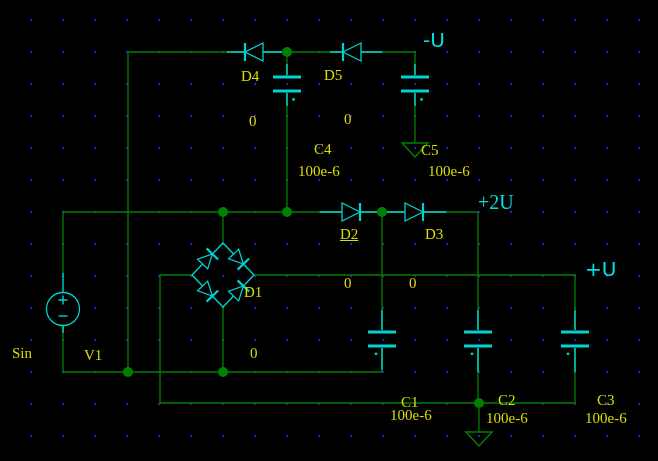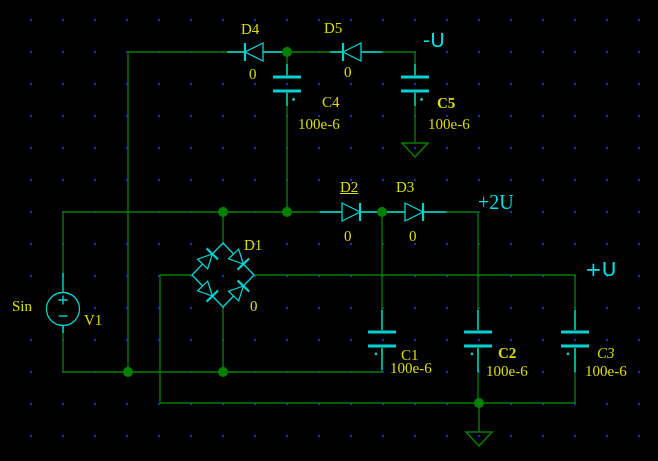--- a/index.html
+++ b/index.html
@@ -29,20 +29,21 @@
   .compfill{stroke:var(--component);stroke-width:1.3;fill:#000000;}
   .plate{stroke:var(--component);stroke-width:3;fill:none;}
   .bar{stroke:var(--component);stroke-width:2.2;fill:none;}
   .pdot{fill:var(--component);stroke:none;}
   .lbl{
     position:absolute;
     font:15px "Liberation Serif",serif;
     color:var(--label);
     line-height:1;
     white-space:pre;
+    margin-top:47px;
   }
   .net{
     position:absolute;
     font:20px "DejaVu Sans",sans-serif;
     color:var(--net_label);
     line-height:1;
     white-space:pre;
   }
 </style>
 </head>
@@ -172,36 +173,36 @@
       <path class="plate" d="M561,332 H589 M561,346 H589"></path>
       <circle class="pdot" cx="568" cy="353.8" r="1.4"></circle>
     </g>
 
   </svg>
 
   <div class="lbl" style="left:241px;top:22px;">D4</div>
   <div class="lbl" style="left:249px;top:67px;">0</div>
   <div class="lbl" style="left:324px;top:21px;">D5</div>
   <div class="lbl" style="left:344px;top:65px;">0</div>
-  <div class="lbl" style="left:322px;top:95px;">C4</div>
+  <div class="lbl" style="left:314px;top:95px;">C4</div>
   <div class="lbl" style="left:298px;top:117px;">100e-6</div>
-  <div class="lbl" style="left:437px;top:96px;font-weight:bold;">C5</div>
+  <div class="lbl" style="left:421px;top:96px;">C5</div>
   <div class="lbl" style="left:428px;top:117px;">100e-6</div>
   <div class="lbl" style="left:340px;top:180px;text-decoration:underline;">D2</div>
-  <div class="lbl" style="left:396px;top:180px;">D3</div>
+  <div class="lbl" style="left:425px;top:180px;">D3</div>
   <div class="lbl" style="left:344px;top:229px;">0</div>
   <div class="lbl" style="left:409px;top:229px;">0</div>
   <div class="lbl" style="left:244px;top:238px;font-family:Liberation Serif, serif;">D1</div>
   <div class="lbl" style="left:250px;top:299px;">0</div>
   <div class="lbl" style="left:12px;top:299px;">Sin</div>
-  <div class="lbl" style="left:84px;top:313px;">V1</div>
+  <div class="lbl" style="left:84px;top:301px;">V1</div>
   <div class="lbl" style="left:401px;top:348px;">C1</div>
   <div class="lbl" style="left:390px;top:361px;">100e-6</div>
-  <div class="lbl" style="left:498px;top:346px;font-weight:bold;">C2</div>
+  <div class="lbl" style="left:498px;top:346px;">C2</div>
   <div class="lbl" style="left:486px;top:364px;">100e-6</div>
-  <div class="lbl" style="left:597px;top:346px;font-style:italic;">C3</div>
+  <div class="lbl" style="left:597px;top:346px;">C3</div>
   <div class="lbl" style="left:585px;top:364px;">100e-6</div>
 
   <div class="net" style="left:423px;top:30px;">-U</div>
   <div class="net" style="left:478px;top:192px;font-family:Liberation Serif, serif;">+2U</div>
   <div class="net" style="left:585px;top:259px;">+U</div>
 
 </div>
 
 </body></html>

